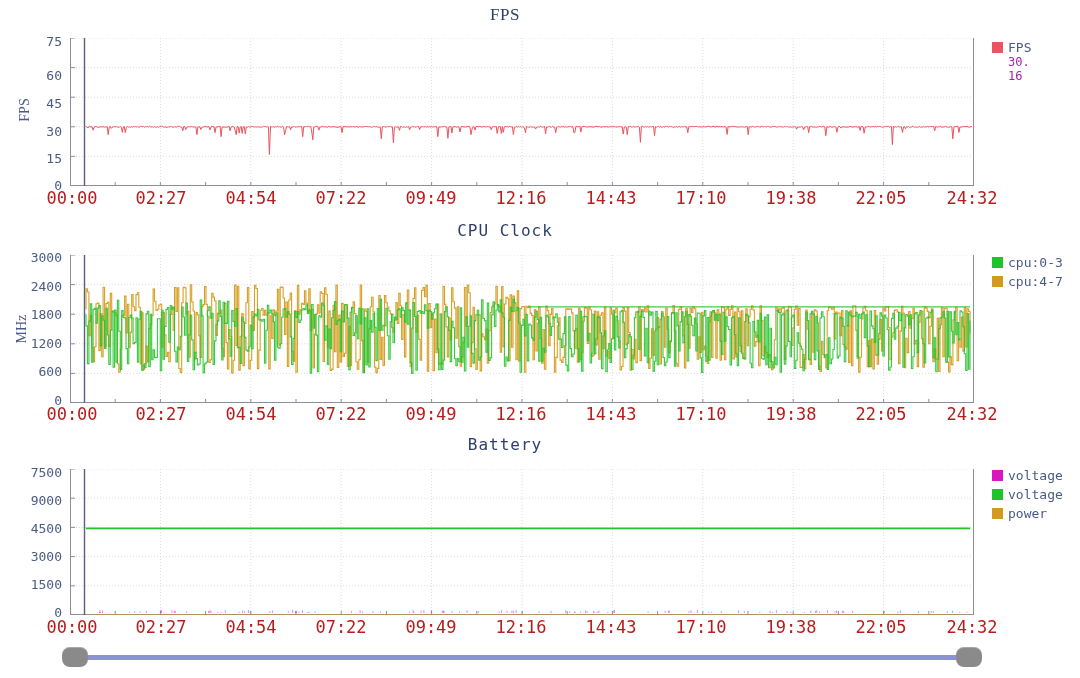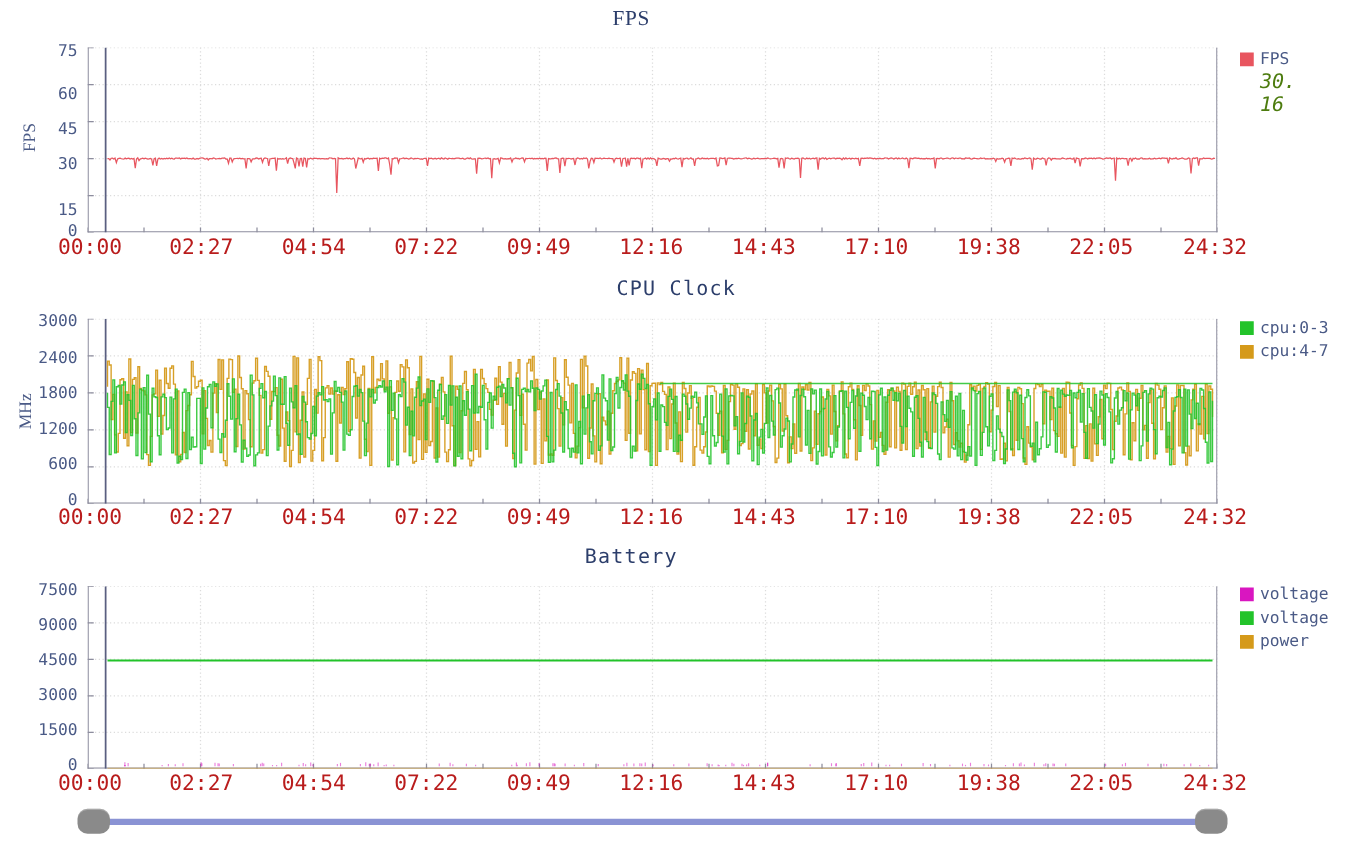--- a/index.html
+++ b/index.html
@@ -83,26 +83,25 @@
     margin-right: 5px;
     flex: 0 0 auto;
   }
   .legend-label {
     color: #4a5a86;
     font-size: 13px;
     font-family: "DejaVu Sans Mono", monospace;
     white-space: nowrap;
   }
   .legend-value {
-    color: #4d7c0f;
-    font-size: 16px;
+    color: #a21caf;
+    font-size: 12px;
     font-family: "DejaVu Sans Mono", monospace;
     margin-left: 16px;
     margin-top: -2px;
-    font-style: italic;
   }
 
   .slider {
     position: absolute;
     left: 0;
     top: 636px;
     width: 1080px;
     height: 42px;
   }
   .slider-track {
@@ -130,21 +129,21 @@
 </style>
 </head>
 <body>
 
 <div class="panel" id="panel-fps">
   <div class="chart-title" style="top:5px;">FPS</div>
 
   <div class="axis-title" style="left:-5px; top:102px; width:60px; text-align:center;">FPS</div>
 
   <div class="ytick" style="left:18px; top:178px; width:44px;">0</div>
-  <div class="ytick" style="left:18px; top:161px; width:44px;">15</div>
+  <div class="ytick" style="left:18px; top:151px; width:44px;">15</div>
   <div class="ytick" style="left:18px; top:124px; width:44px;">30</div>
   <div class="ytick" style="left:18px; top:96px;  width:44px;text-align:right;">45</div>
   <div class="ytick" style="left:18px; top:68px;  width:44px;">60</div>
   <div class="ytick" style="left:18px; top:34px;  width:44px;">75</div>
 
   <svg id="svg-fps" class="plot-wrap" style="left:70px; top:38px;" width="904" height="148">
       <line x1="0" y1="118.4" x2="904" y2="118.4" stroke="#dcdcdc" stroke-width="1" stroke-dasharray="1 2"></line>
       <line x1="0" y1="88.8" x2="904" y2="88.8" stroke="#dcdcdc" stroke-width="1" stroke-dasharray="1 2"></line>
       <line x1="0" y1="59.19999999999999" x2="904" y2="59.19999999999999" stroke="#dcdcdc" stroke-width="1" stroke-dasharray="1 2"></line>
       <line x1="0" y1="29.599999999999994" x2="904" y2="29.599999999999994" stroke="#dcdcdc" stroke-width="1" stroke-dasharray="1 2"></line>
@@ -208,21 +207,21 @@
   <div class="legend" style="left:992px; top:38px;">
     <div class="legend-row">
       <span class="legend-swatch" id="sw-fps-0" style="background: rgb(232, 85, 95);"></span>
       <span class="legend-label">FPS</span>
     </div>
     <div class="legend-value">30. 16</div>
   </div>
 </div>
 
 <div class="panel" id="panel-cpu">
-  <div class="chart-title mono" style="top:6px;padding-left:36px;">CPU Clock</div>
+  <div class="chart-title mono" style="top:6px;">CPU Clock</div>
 
   <div class="axis-title" style="left:-8px; top:106px; width:60px; text-align:center;">MHz</div>
 
   <div class="ytick" style="left:6px; top:178px; width:56px;">0</div>
   <div class="ytick" style="left:6px; top:149px; width:56px;">600</div>
   <div class="ytick" style="left:6px; top:121px; width:56px;">1200</div>
   <div class="ytick" style="left:6px; top:92px;  width:56px;">1800</div>
   <div class="ytick" style="left:6px; top:64px;  width:56px;">2400</div>
   <div class="ytick" style="left:6px; top:35px;  width:56px;">3000</div>
 

